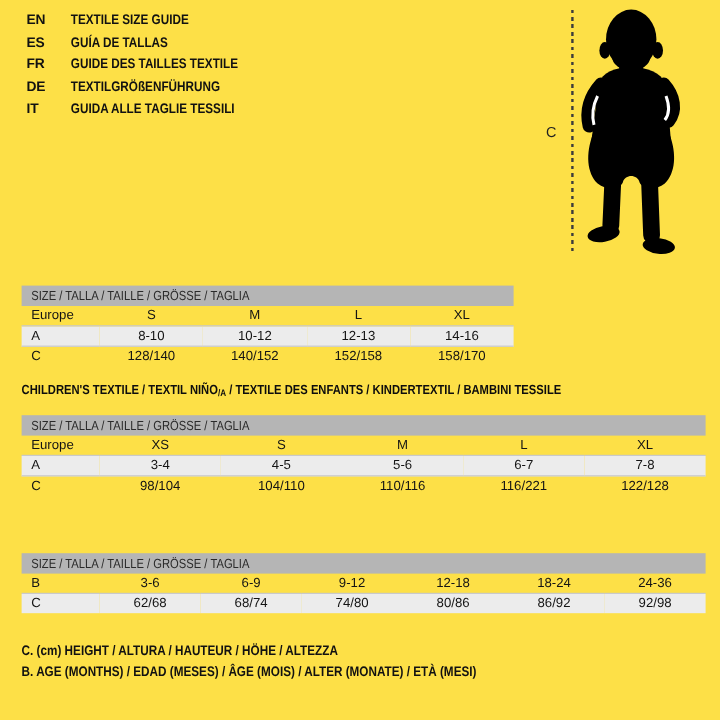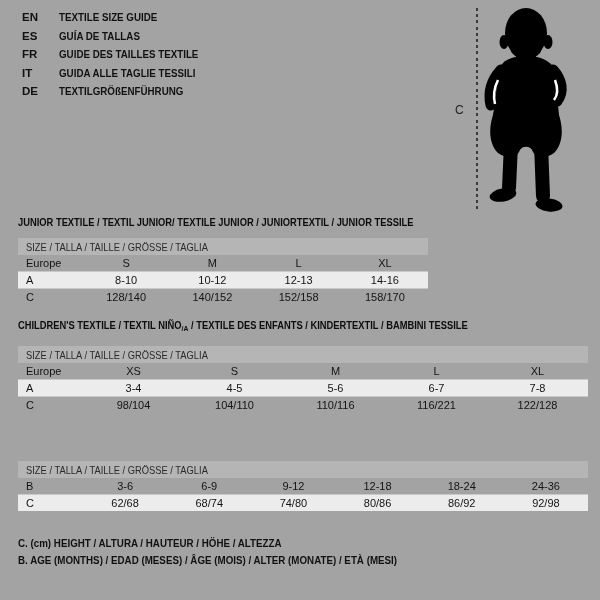--- a/index.html
+++ b/index.html
@@ -7,21 +7,21 @@
     width: 600px; height: 600px;
     background: #ffffff;
     font-family: "Liberation Sans", sans-serif;
     color: #111111;
     -webkit-font-smoothing: antialiased;
   }
   .canvas {
     position: relative;
     width: 600px; height: 600px;
     overflow: hidden;
-    background: #a3a3a3;
+    background: #fde047;
   }
   
   .cond {
     display: inline-block;
     transform: scaleX(0.85);
     transform-origin: 0 50%;
     white-space: nowrap;
   }
   
   .lang-block { position: absolute; left: 22px; top: 8px; }
@@ -80,26 +80,26 @@
     </div>
     <div class="lang-row">
       <span class="lang-code">ES</span>
       <span class="cond">GUÍA DE TALLAS</span>
     </div>
     <div class="lang-row">
       <span class="lang-code">FR</span>
       <span class="cond">GUIDE DES TAILLES TEXTILE</span>
     </div>
     <div class="lang-row">
+      <span class="lang-code">DE</span>
+      <span class="cond">TEXTILGRÖßENFÜHRUNG</span>
+    </div>
+    <div class="lang-row">
       <span class="lang-code">IT</span>
       <span class="cond">GUIDA ALLE TAGLIE TESSILI</span>
-    </div>
-    <div class="lang-row">
-      <span class="lang-code">DE</span>
-      <span class="cond">TEXTILGRÖßENFÜHRUNG</span>
     </div>
   </div>
 
   <span class="height-label">C</span>
   <div class="measure-line"></div>
   <svg class="silhouette" width="102" height="210" viewBox="0 0 102 210" xmlns="http://www.w3.org/2000/svg">
     <g fill="#000000">
       <ellipse cx="48" cy="27" rx="21" ry="25"></ellipse>
       <ellipse cx="48" cy="41" rx="16" ry="12"></ellipse>
       <ellipse cx="26" cy="36" rx="4.5" ry="7"></ellipse>
@@ -113,23 +113,20 @@
       <path d="M16,106 C10,122 11,138 20,147 C28,153 38,152 41,146 C43,139 53,139 55,146 C58,152 68,153 76,147 C85,138 86,122 80,106 Z"></path>
       <ellipse cx="25" cy="189" rx="13.5" ry="6.5" transform="rotate(-10 25 189)"></ellipse>
       <ellipse cx="71" cy="199" rx="13.5" ry="6.5" transform="rotate(6 71 199)"></ellipse>
     </g>
     <g fill="none" stroke="#ffffff">
       <path d="M20,74 C16,82 15,90 17,98" stroke-width="2.5"></path>
       <path d="M77,74 C80,82 80,89 76,94" stroke-width="2.5"></path>
     </g>
   </svg>
 
-  <h2 class="tbl-title" style="top:214px">
-    <span class="cond">JUNIOR TEXTILE / TEXTIL JUNIOR/ TEXTILE JUNIOR / JUNIORTEXTIL / JUNIOR TESSILE</span>
-  </h2>
   <table class="size-table" style="top:238px; width:410px">
     <colgroup>
         <col class="c-label">
         <col>
         <col>
         <col>
         <col>
       </colgroup>
     <thead>
       <tr>

